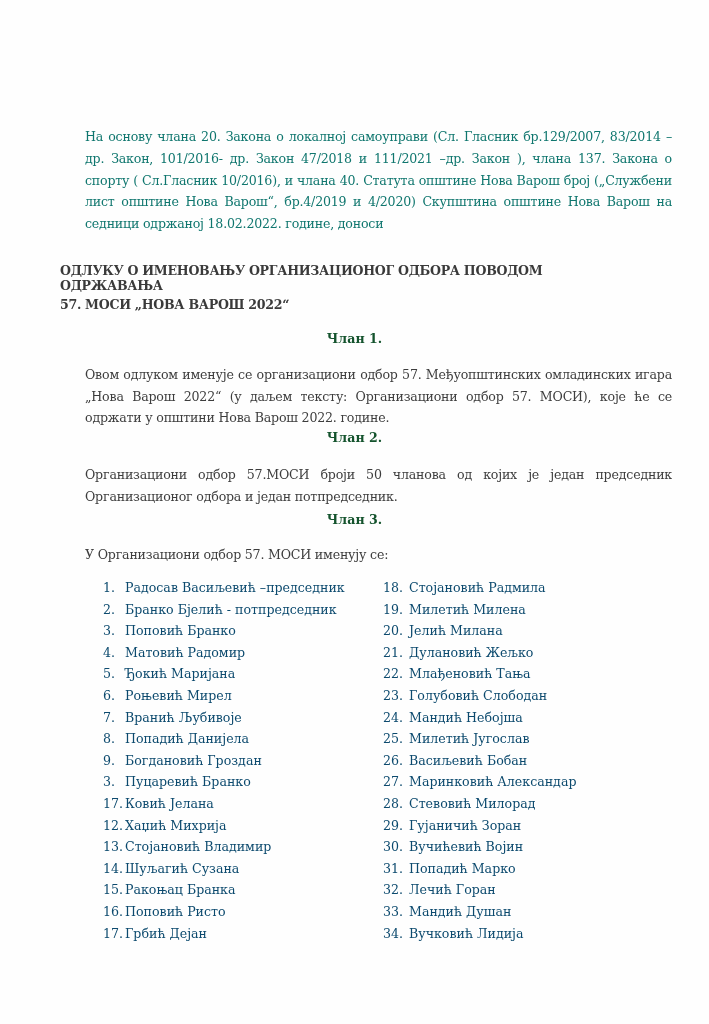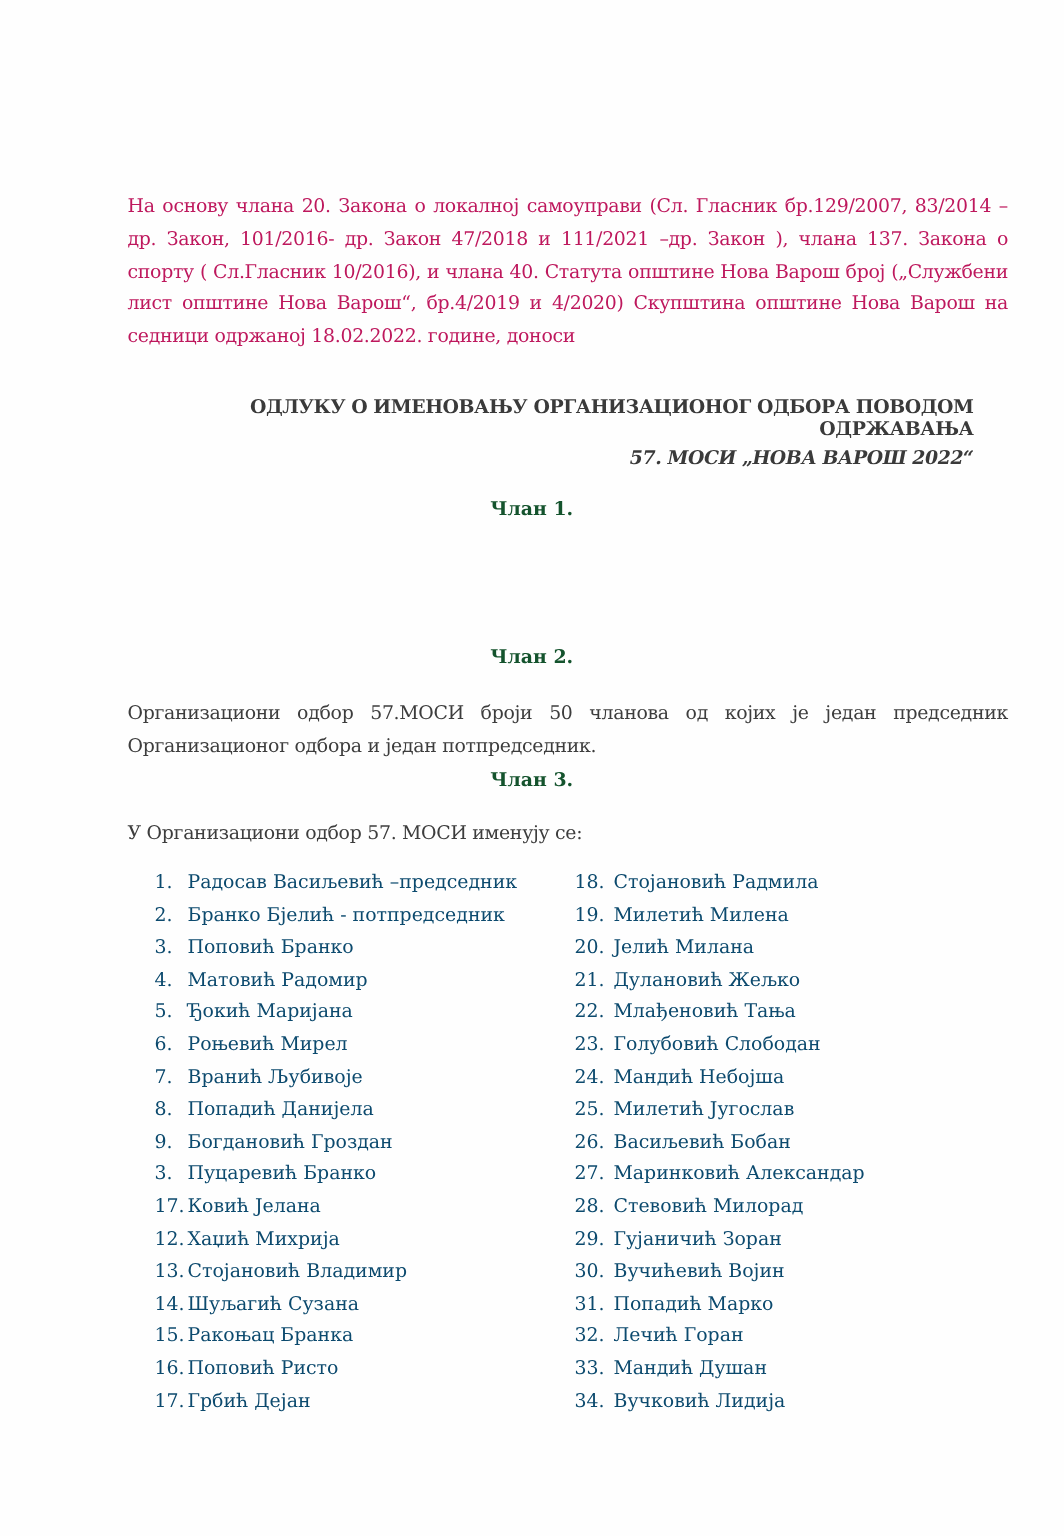--- a/index.html
+++ b/index.html
@@ -1,25 +1,25 @@
 <!DOCTYPE html>
 <html><head>
 <meta charset="utf-8">
 <style>
   html, body { margin: 0; padding: 0; background: #ffffff; }
   body { width: 709px; height: 1024px; position: relative; overflow: hidden;
          font-family: "DejaVu Serif", "Liberation Serif", serif; color: #3a3a3a; }
   .page { position: absolute; left: 0; top: 0; width: 709px; height: 1024px; background: #fefefe; }
   .intro { position: absolute; left: 85px; top: 126px; width: 587px;
            font-size: 12.6px; line-height: 21.8px; text-align: justify;
-           letter-spacing: -0.2px; color: #be185d; }
-  .title { position: absolute; left: 60px; width: 589px; text-align: right;
+           letter-spacing: -0.2px; color: #0f766e; }
+  .title { position: absolute; left: 60px; width: 589px; text-align: left;
            font-weight: bold; font-size: 12.6px; color: #3a3a3a; letter-spacing: -0.3px; }
   .t1 { top: 263px; }
-  .t2 { top: 297px; font-style: italic; }
+  .t2 { top: 297px; }
   .art { position: absolute; left: 60px; width: 589px; text-align: center;
          font-weight: bold; font-size: 12.6px; color: #14532d; }
   .para { position: absolute; left: 85px; width: 587px; font-size: 12.6px;
           line-height: 21.6px; text-align: justify; letter-spacing: -0.2px; color: #3d3d3d; }
   .list { position: absolute; top: 577px; font-size: 12.6px; line-height: 21.6px; color: #0c4a6e; }
   .list-left { left: 103px; }
   .list-right { left: 383px; }
   .list-item { white-space: nowrap; }
   .num { display: inline-block; min-width: 22px; }
   .list-right .num { min-width: 26px; }
@@ -27,20 +27,21 @@
 </head>
 <body>
 
 <div class="page">
   <p class="intro" style="margin:0">На основу члана 20. Закона о локалној самоуправи (Сл. Гласник бр.129/2007, 83/2014 – др. Закон, 101/2016- др. Закон 47/2018 и 111/2021 –др. Закон ),  члана 137. Закона о спорту ( Сл.Гласник 10/2016), и члана 40. Статута  општине Нова Варош број („Службени лист општине Нова Варош“, бр.4/2019 и 4/2020) Скупштина општине Нова Варош  на седници одржаној 18.02.2022. године, доноси</p>
 
   <div class="title t1">ОДЛУКУ О ИМЕНОВАЊУ ОРГАНИЗАЦИОНОГ ОДБОРА ПОВОДОМ ОДРЖАВАЊА</div>
   <div class="title t2">57. МОСИ „НОВА ВАРОШ  2022“</div>
 
   <div class="art" style="top:331px">Члан 1.</div>
+  <p class="para" style="margin:0; top:364px">Овом одлуком именује се организациони одбор 57. Међуопштинских омладинских игара „Нова Варош 2022“ (у даљем тексту: Организациони одбор 57. МОСИ), које ће се одржати у општини Нова Варош 2022. године.</p>
 
   <div class="art" style="top:430px">Члан 2.</div>
   <p class="para" style="margin:0; top:464px">Организациони одбор 57.МОСИ броји 50 чланова од којих је један председник Организационог одбора и један потпредседник.</p>
 
   <div class="art" style="top:512px">Члан 3.</div>
   <p class="para" style="margin:0; top:544px">У Организациони одбор 57. МОСИ именују се:</p>
 
   <div class="list list-left" id="list-left">
       <div class="list-item"><span class="num">1.</span><span>Радосав Васиљевић –председник</span></div>
       <div class="list-item"><span class="num">2.</span><span>Бранко Бјелић - потпредседник</span></div>

